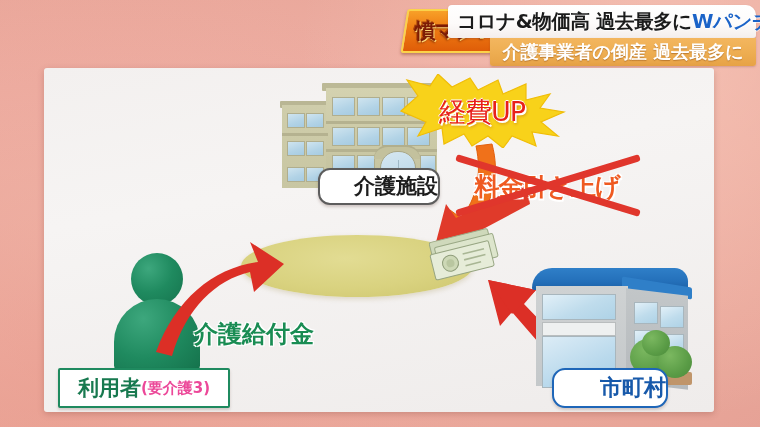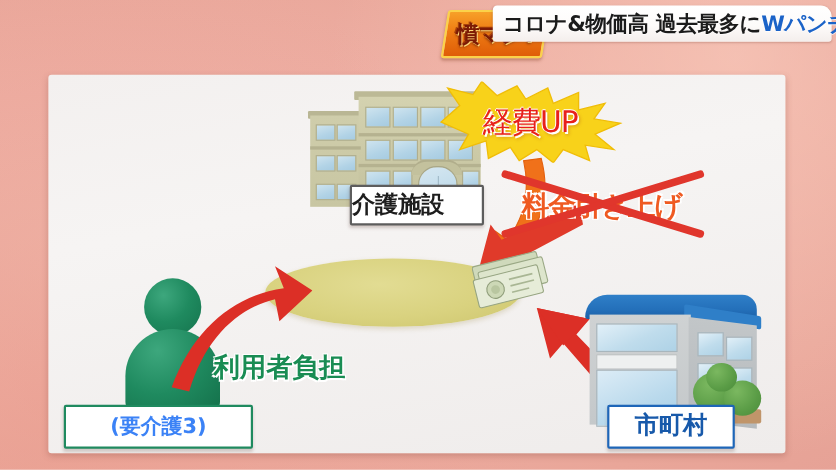--- a/index.html
+++ b/index.html
@@ -103,22 +103,22 @@
     position:absolute;inset:0;display:flex;align-items:center;justify-content:center;
     font-size:27px;font-weight:normal;color:#e8201b;line-height:1;letter-spacing:-1px;
     text-shadow:1.5px 1.5px 0 #ffffff, -1px 0 0 #ffffff, 0 -1px 0 #ffffff,
                 2px 3px 3px rgba(150,40,20,.35);
     white-space:nowrap;
   }
 
   
   .fac-label{
     position:absolute;left:274px;top:100px;width:118px;height:33px;
-    background:#ffffff;border:2px solid #5d5d5d;border-radius:2px;
-    display:flex;align-items:center;justify-content:flex-start;
+    background:#ffffff;border:2px solid #5d5d5d;border-radius:12px;
+    display:flex;align-items:center;justify-content:flex-end;
     box-shadow:0 2px 3px rgba(90,60,50,.25);
   }
   .fac-label span{font-size:21px;font-weight:bold;color:#1d1d1d;letter-spacing:0;line-height:1;}
 
   
   .strike-group{position:absolute;left:412px;top:88px;width:182px;height:58px;}
   .strike-text{
     position:absolute;left:0;top:14px;width:182px;height:32px;
     display:flex;align-items:center;justify-content:center;
     font-size:25px;font-weight:bold;color:#ef5a21;line-height:1;letter-spacing:-1px;
@@ -187,26 +187,26 @@
   .planter{position:absolute;left:106px;top:104px;width:56px;height:13px;background:#c0956a;border-radius:2px;}
 
   
   .lbl-user{
     position:absolute;left:14px;top:300px;width:168px;height:36px;
     background:#ffffff;border:2px solid #1f8a5f;border-radius:2px;
     display:flex;align-items:center;justify-content:center;
     box-shadow:0 2px 3px rgba(90,60,50,.22);
   }
   .lbl-user .big{font-size:21px;font-weight:bold;color:#17794f;line-height:1;}
-  .lbl-user .small{font-size:19px;font-weight:bold;color:#3b82f6;line-height:1;}
+  .lbl-user .small{font-size:15px;font-weight:bold;color:#ec4899;line-height:1;}
 
   .lbl-muni{
     position:absolute;left:508px;top:300px;width:112px;height:36px;
-    background:#ffffff;border:2px solid #1e66b8;border-radius:2px;
-    display:flex;align-items:center;justify-content:center;
+    background:#ffffff;border:2px solid #1e66b8;border-radius:13px;
+    display:flex;align-items:center;justify-content:flex-end;
     box-shadow:0 2px 3px rgba(90,60,50,.22);
   }
   .lbl-muni span{font-size:22px;font-weight:bold;color:#1759aa;line-height:1;}
 
   .lbl-burden{
     position:absolute;left:150px;top:254px;
     font-size:24px;font-weight:bold;color:#198c53;line-height:1;white-space:nowrap;
     text-shadow:1.2px 1.2px 0 #ffffff,-1px -1px 0 #ffffff,1.2px -1px 0 #ffffff,-1px 1.2px 0 #ffffff;
   }
   .lbl-benefit{
@@ -224,20 +224,23 @@
   <div id="headline">
 
     <div class="hl-logo">
       <span class="hl-logo-text">憤マン!</span>
     </div>
 
     <div class="hl-main">
       <div class="hl-main-text"><span>コロナ&amp;物価高 </span><span>過去最多に</span><span class="blue">W</span><span class="blue">パンチ!</span></div>
     </div>
 
+    <div class="hl-sub">
+      <span class="hl-sub-text">介護事業者の倒産 過去最多に</span>
+    </div>
   </div>
 
   <div id="panel">
 
     <div class="facility">
       <div class="fac-wing-roof"></div>
       <div class="fac-wing"></div>
       <div class="fac-main-roof"></div>
       <div class="fac-main"></div>
       <div class="fac-band" style="left:44px;top:38px;width:111px;"></div>
@@ -337,24 +340,25 @@
       <div class="ch-win" style="left:104px;top:34px;width:22px;height:20px;"></div>
       <div class="ch-win" style="left:130px;top:38px;width:22px;height:20px;"></div>
       <div class="ch-win" style="left:104px;top:62px;width:22px;height:20px;"></div>
       <div class="ch-win" style="left:130px;top:66px;width:22px;height:20px;"></div>
       <div class="planter"></div>
       <div class="bush" style="left:100px;top:70px;width:42px;height:38px;"></div>
       <div class="bush" style="left:128px;top:78px;width:34px;height:32px;"></div>
       <div class="bush" style="left:112px;top:62px;width:28px;height:26px;"></div>
     </div>
 
-    <div class="lbl-burden">利用者負担</div>
+    <div class="lbl-burden">介護給付金</div>
 
 
     <div class="lbl-user">
+      <span class="big">利用者</span>
         <span class="small">(要介護3)</span>
     </div>
 
     <div class="lbl-muni">
       <span>市町村</span>
     </div>
 
   </div>
 </div>
 

